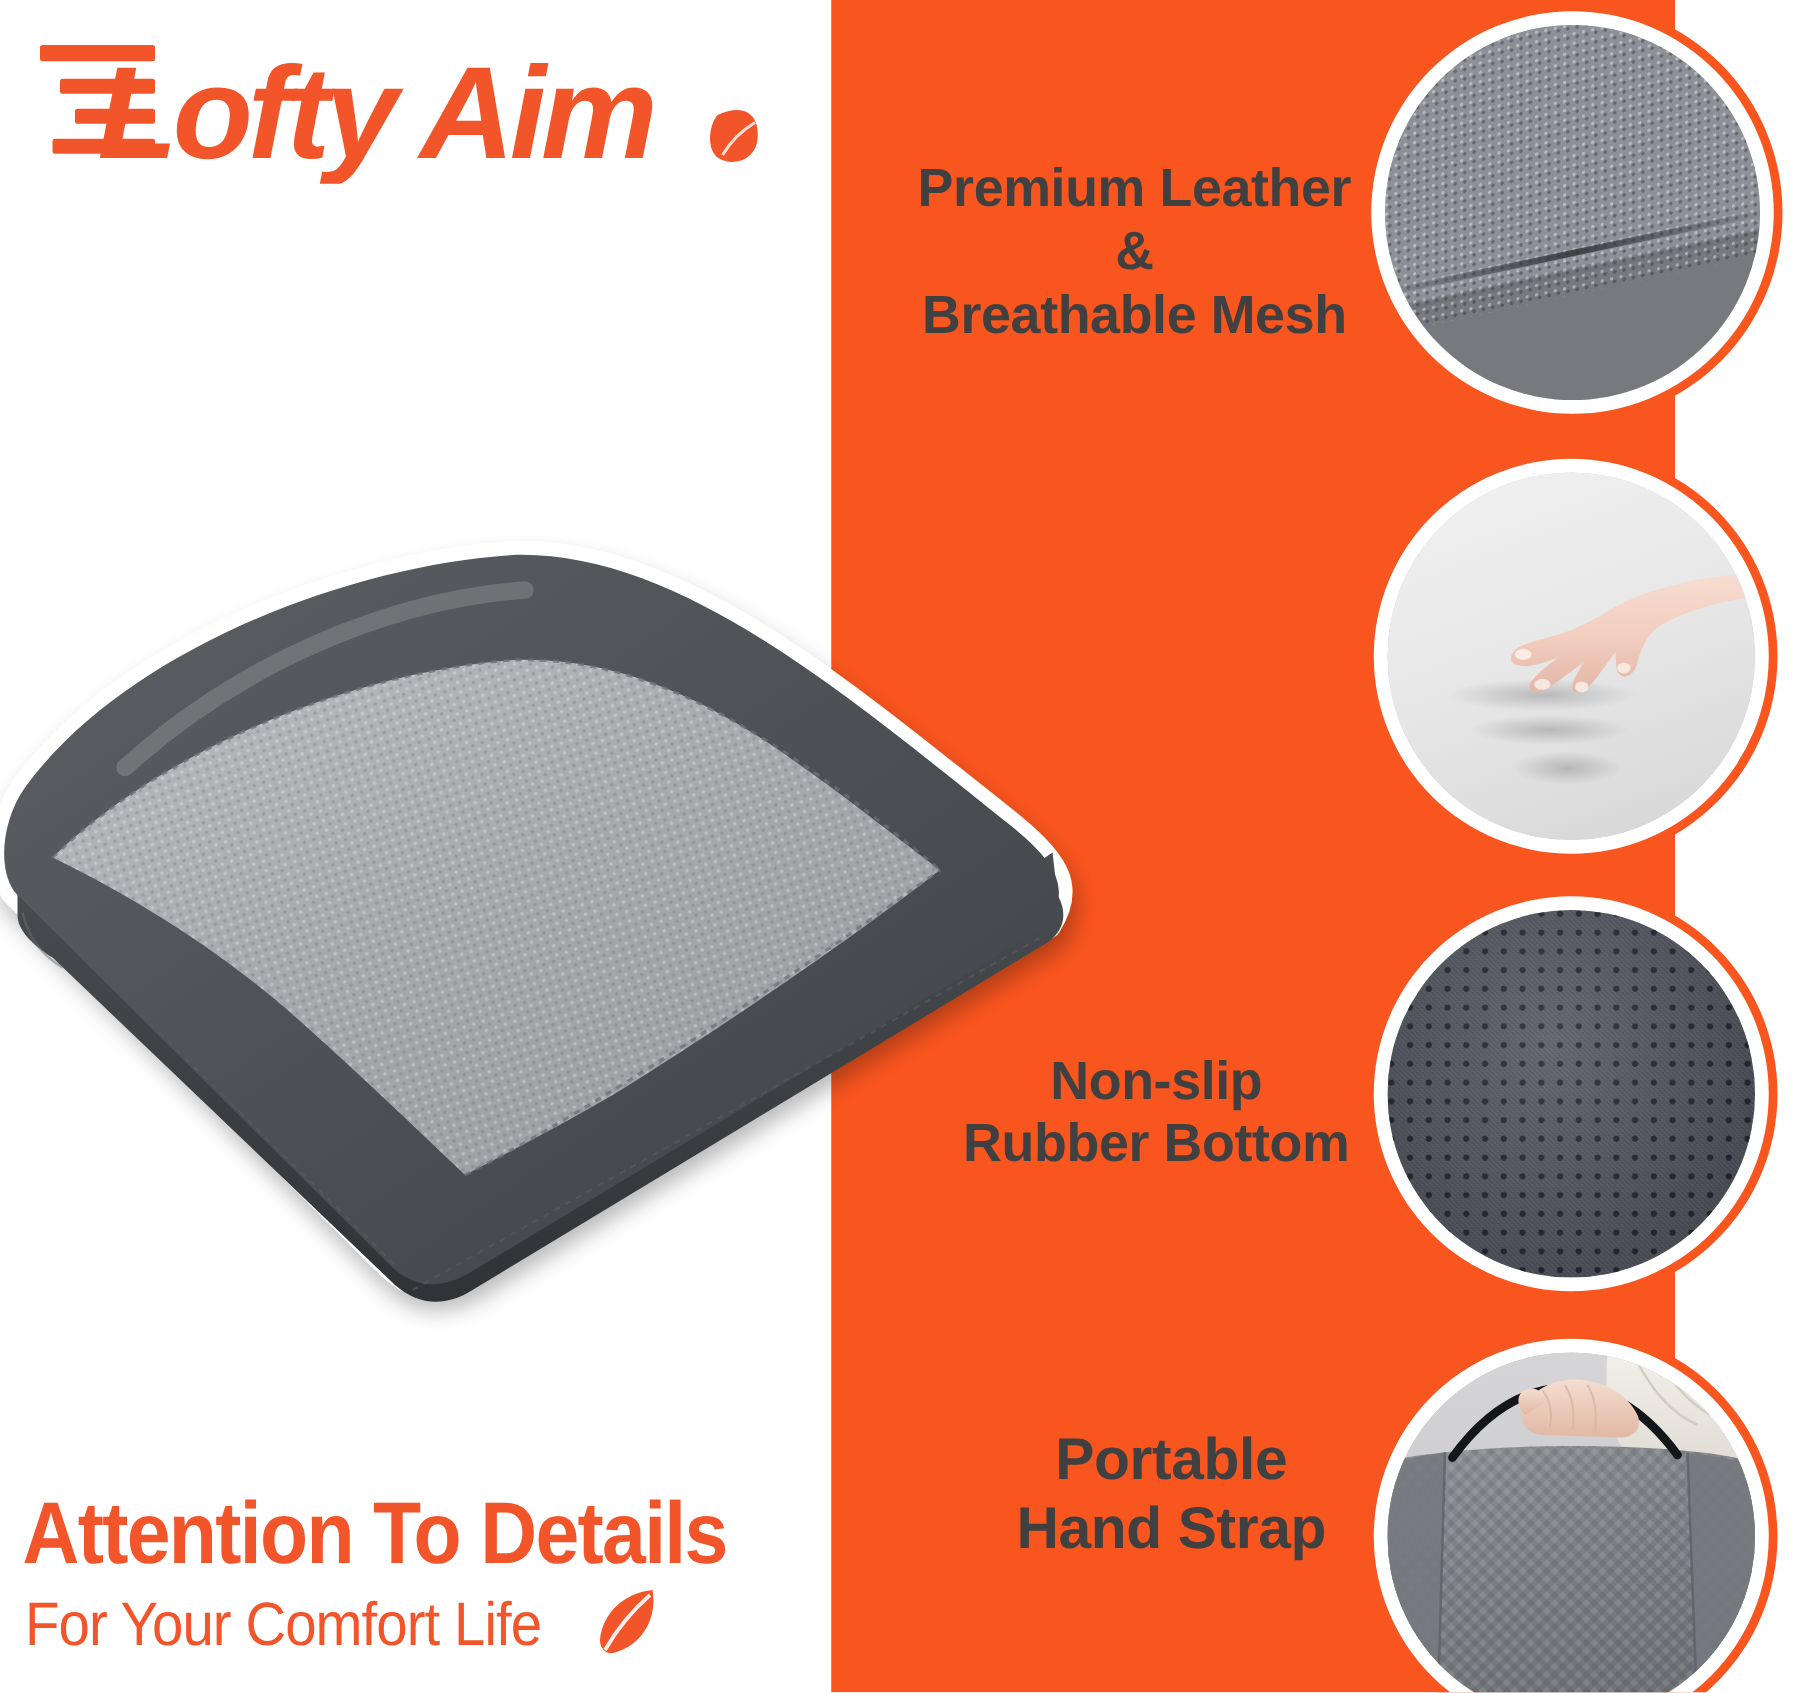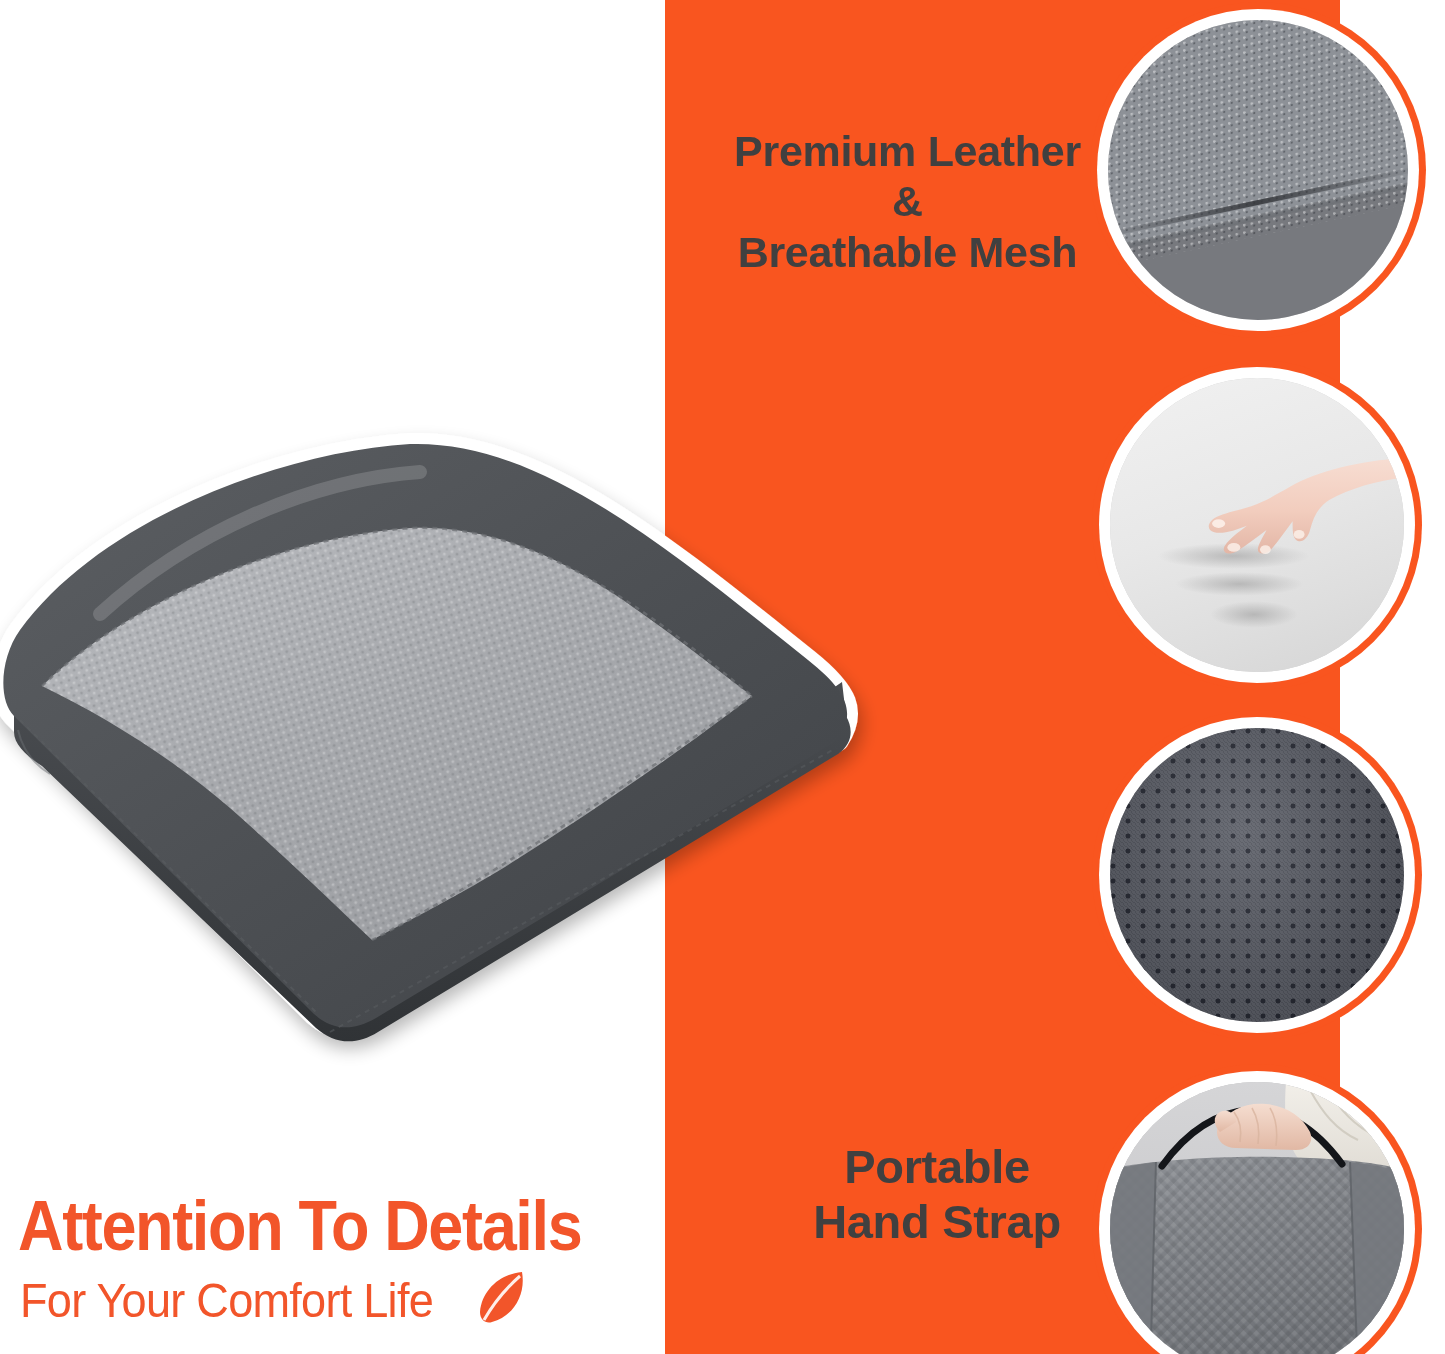--- a/index.html
+++ b/index.html
@@ -149,20 +149,33 @@
     width:62px; height:62px;
   }
 </style>
 </head>
 <body>
 
 <div class="stage">
 
   <div class="orange-panel"></div>
 
+  <div class="logo">
+    <svg viewBox="0 0 600 125" width="600" height="125" xmlns="http://www.w3.org/2000/svg">
+      <g fill="#F2552A">
+        <rect x="14" y="14" width="92" height="13" rx="2"></rect>
+        <rect x="30" y="41" width="76" height="12" rx="2"></rect>
+        <rect x="42" y="65" width="64" height="12" rx="2"></rect>
+        <rect x="24" y="89" width="82" height="12" rx="2"></rect>
+      </g>
+      <text x="60" y="104" font-family="'Liberation Sans','DejaVu Sans',sans-serif" font-size="105" font-weight="bold" font-style="italic" fill="#F2552A" letter-spacing="-4">Lofty Aim</text>
+      <path d="M556 70 C 578 60, 590 70, 588 90 C 586 106, 568 112, 556 104 C 548 98, 548 80, 556 70 Z" fill="#F2552A"></path>
+      <path d="M560 102 C 566 92, 576 82, 586 76" stroke="#ffffff" stroke-width="2.5" fill="none" opacity=".8"></path>
+    </svg>
+  </div>
 
   <div class="product-photo">
     <svg viewBox="0 0 900 680" width="900" height="680" xmlns="http://www.w3.org/2000/svg">
       <defs>
         <linearGradient id="leatherTop" x1="0" y1="0" x2="1" y2="1">
           <stop offset="0%" stop-color="#5c5f63"></stop>
           <stop offset="50%" stop-color="#4d5054"></stop>
           <stop offset="100%" stop-color="#3f4246"></stop>
         </linearGradient>
         <linearGradient id="leatherSide" x1="0" y1="0" x2="0" y2="1">
@@ -266,20 +279,22 @@
                  C 117 58, 122 48, 132 42
                  C 150 32, 176 24, 200 22 Z" fill="url(#skin)"></path>
         <ellipse cx="30" cy="64" rx="6" ry="4" fill="#fdf2ec" opacity=".85"></ellipse>
         <ellipse cx="44" cy="86" rx="6" ry="4" fill="#fdf2ec" opacity=".8"></ellipse>
         <ellipse cx="73" cy="88" rx="5" ry="4" fill="#fdf2ec" opacity=".8"></ellipse>
         <ellipse cx="104" cy="74" rx="5" ry="4" fill="#fdf2ec" opacity=".8"></ellipse>
       </svg>
     </div>
   </div>
 
+  <div class="feature-text ft3">Non-slip
+Rubber Bottom</div>
 
   <div class="feature-circle circle3">
     <div class="fc-inner rubber-photo"></div>
   </div>
 
   <div class="feature-text ft4">Portable
 Hand Strap</div>
 
   <div class="feature-circle circle4">
     <div class="fc-inner strap-photo">

